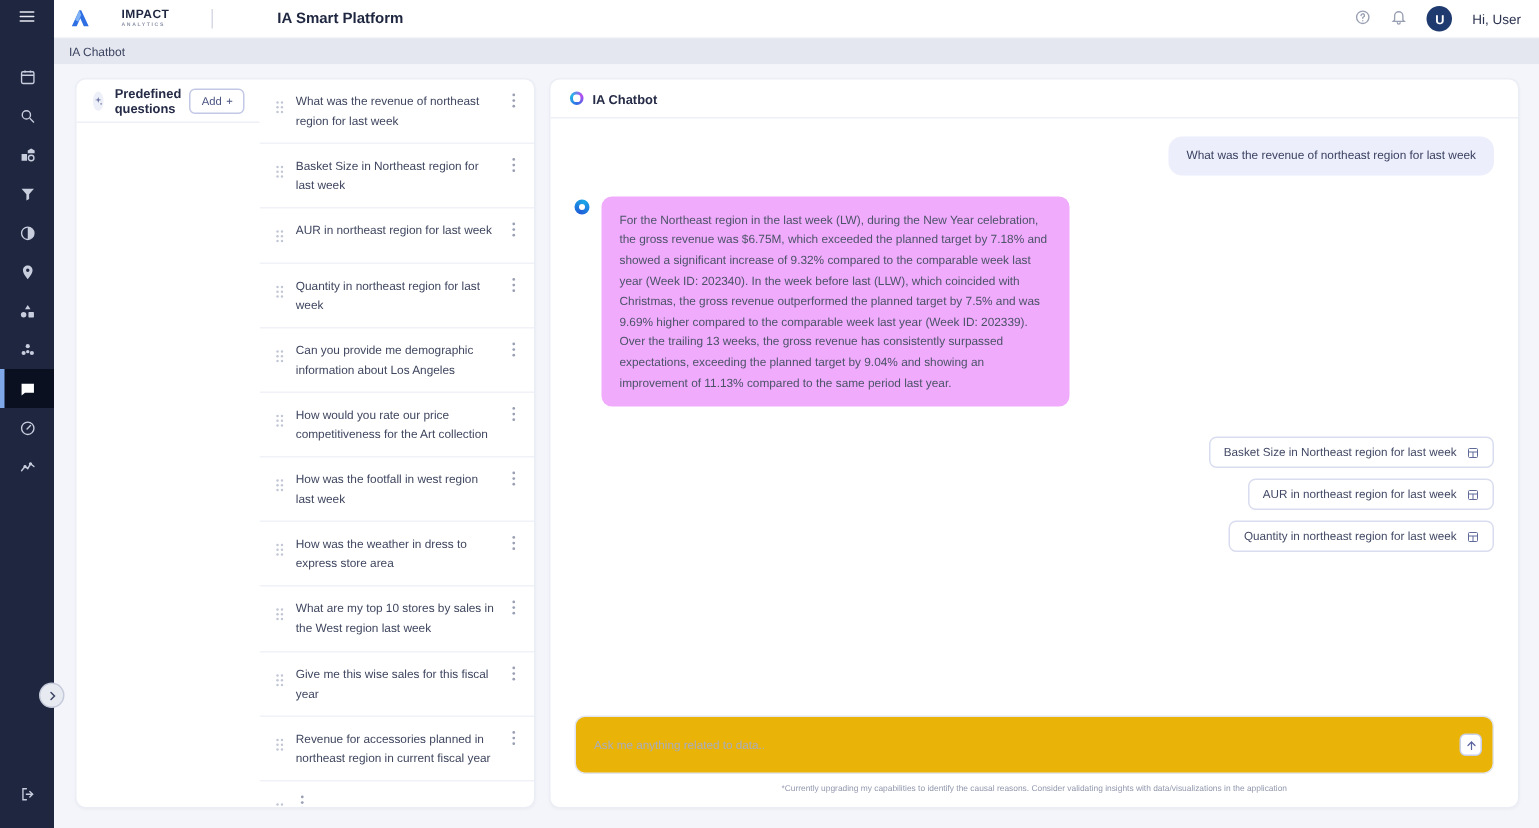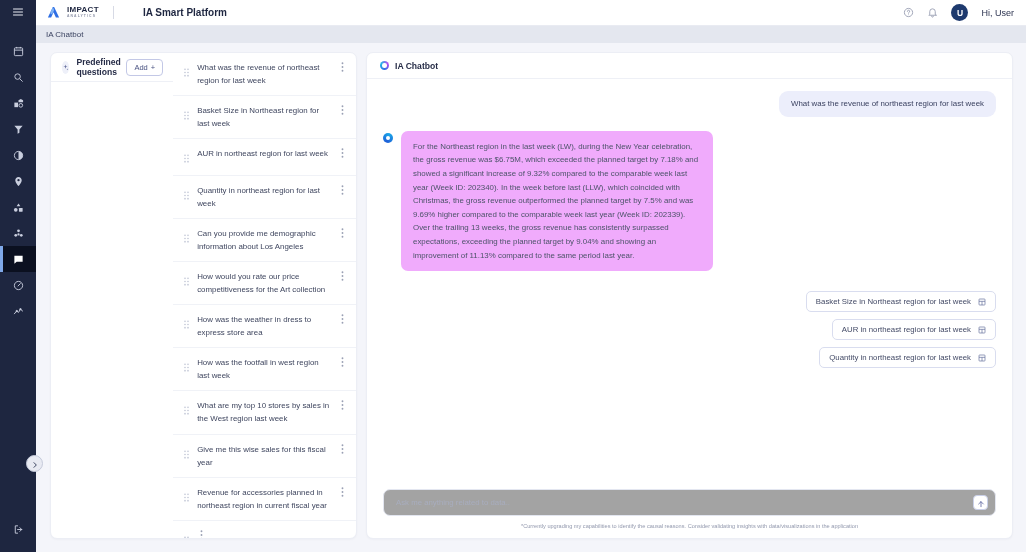--- a/index.html
+++ b/index.html
@@ -47,21 +47,21 @@
 
   
   .right { flex: 1; display: flex; flex-direction: column; min-width: 0; }
 
   .topbar {
     height: 26px; background: #ffffff;
     display: flex; align-items: center;
     border-bottom: 1px solid #e9ebf2;
     padding: 0 12px 0 10px;
   }
-  .brand { display: flex; align-items: center; gap: 6px; }
+  .brand { display: flex; align-items: center; gap: 20px; }
   .brand-logo { width: 15px; height: 15px; }
   .brand-txt { display: flex; flex-direction: column; line-height: 1; }
   .brand-name { font-size: 8px; font-weight: 700; color: #1e2640; letter-spacing: .3px; }
   .brand-sub { font-size: 3.4px; font-weight: 700; color: #8b91a6; letter-spacing: 1.1px; margin-top: 1px; }
   .brand-div { width: 1px; height: 13px; background: #d7dae5; margin: 0 8px; }
   .app-title { font-size: 10px; font-weight: 700; color: #1e2640; padding-left: 15px; }
   .topbar-right { margin-left: auto; display: flex; align-items: center; gap: 13px; }
   .ic-btn { color: #9aa0b4; cursor: pointer; display: flex; align-items: center; }
   .avatar {
     width: 17px; height: 17px; border-radius: 50%; background: #1e3a6e;
@@ -153,22 +153,22 @@
   .chip {
     display: inline-flex; align-items: center; gap: 7px;
     border: 1px solid #d9ddef; border-radius: 5px; background: #fff;
     padding: 5px 9px; font-size: 7.8px; color: #434a66; cursor: pointer;
   }
   .chip-ic { color: #5f6a99; display: flex; }
 
   .chat-foot { padding: 0 16px 9px 16px; }
   .inputwrap {
     display: flex; align-items: center; gap: 8px;
-    border: 1px solid #e3e6f0; border-radius: 7px; background: #a3a3a3;
-    padding: 5px 7px 5px 12px; height: 27px;
+    border: 1px solid #e3e6f0; border-radius: 7px; background: #eab308;
+    padding: 5px 7px 5px 12px; height: 39px;
   }
   .chat-input {
     flex: 1; border: none; outline: none; background: transparent;
     font-family: "Liberation Sans", sans-serif; font-size: 7.8px; color: #3f465f;
   }
   .chat-input::placeholder { color: #a8adbe; }
   .send-btn {
     flex: 0 0 15px; width: 15px; height: 15px; border-radius: 4px;
     border: 1px solid #c9cfe8; background: #fff; color: #5a63a0;
     display: flex; align-items: center; justify-content: center; cursor: pointer;
@@ -477,39 +477,39 @@
             </div>
             <div class="qitem">
               <span class="drag"><svg width="5" height="9" viewBox="0 0 6 10" fill="currentColor">
                   <circle cx="1.2" cy="1.2" r="1"></circle>
                   <circle cx="4.8" cy="1.2" r="1"></circle>
                   <circle cx="1.2" cy="5" r="1"></circle>
                   <circle cx="4.8" cy="5" r="1"></circle>
                   <circle cx="1.2" cy="8.8" r="1"></circle>
                   <circle cx="4.8" cy="8.8" r="1"></circle>
                 </svg></span>
+              <span class="qtext">How was the footfall in west region last week</span>
+              <span class="kebab">
+                <svg width="3" height="10" viewBox="0 0 3 12" fill="currentColor">
+                  <circle cx="1.5" cy="1.5" r="1.1"></circle>
+                  <circle cx="1.5" cy="6" r="1.1"></circle>
+                  <circle cx="1.5" cy="10.5" r="1.1"></circle>
+                </svg>
+              </span>
+            </div>
+            <div class="qitem">
+              <span class="drag"><svg width="5" height="9" viewBox="0 0 6 10" fill="currentColor">
+                  <circle cx="1.2" cy="1.2" r="1"></circle>
+                  <circle cx="4.8" cy="1.2" r="1"></circle>
+                  <circle cx="1.2" cy="5" r="1"></circle>
+                  <circle cx="4.8" cy="5" r="1"></circle>
+                  <circle cx="1.2" cy="8.8" r="1"></circle>
+                  <circle cx="4.8" cy="8.8" r="1"></circle>
+                </svg></span>
               <span class="qtext">How was the weather in dress to express store area</span>
-              <span class="kebab">
-                <svg width="3" height="10" viewBox="0 0 3 12" fill="currentColor">
-                  <circle cx="1.5" cy="1.5" r="1.1"></circle>
-                  <circle cx="1.5" cy="6" r="1.1"></circle>
-                  <circle cx="1.5" cy="10.5" r="1.1"></circle>
-                </svg>
-              </span>
-            </div>
-            <div class="qitem">
-              <span class="drag"><svg width="5" height="9" viewBox="0 0 6 10" fill="currentColor">
-                  <circle cx="1.2" cy="1.2" r="1"></circle>
-                  <circle cx="4.8" cy="1.2" r="1"></circle>
-                  <circle cx="1.2" cy="5" r="1"></circle>
-                  <circle cx="4.8" cy="5" r="1"></circle>
-                  <circle cx="1.2" cy="8.8" r="1"></circle>
-                  <circle cx="4.8" cy="8.8" r="1"></circle>
-                </svg></span>
-              <span class="qtext">How was the footfall in west region last week</span>
               <span class="kebab">
                 <svg width="3" height="10" viewBox="0 0 3 12" fill="currentColor">
                   <circle cx="1.5" cy="1.5" r="1.1"></circle>
                   <circle cx="1.5" cy="6" r="1.1"></circle>
                   <circle cx="1.5" cy="10.5" r="1.1"></circle>
                 </svg>
               </span>
             </div>
             <div class="qitem">
               <span class="drag"><svg width="5" height="9" viewBox="0 0 6 10" fill="currentColor">

